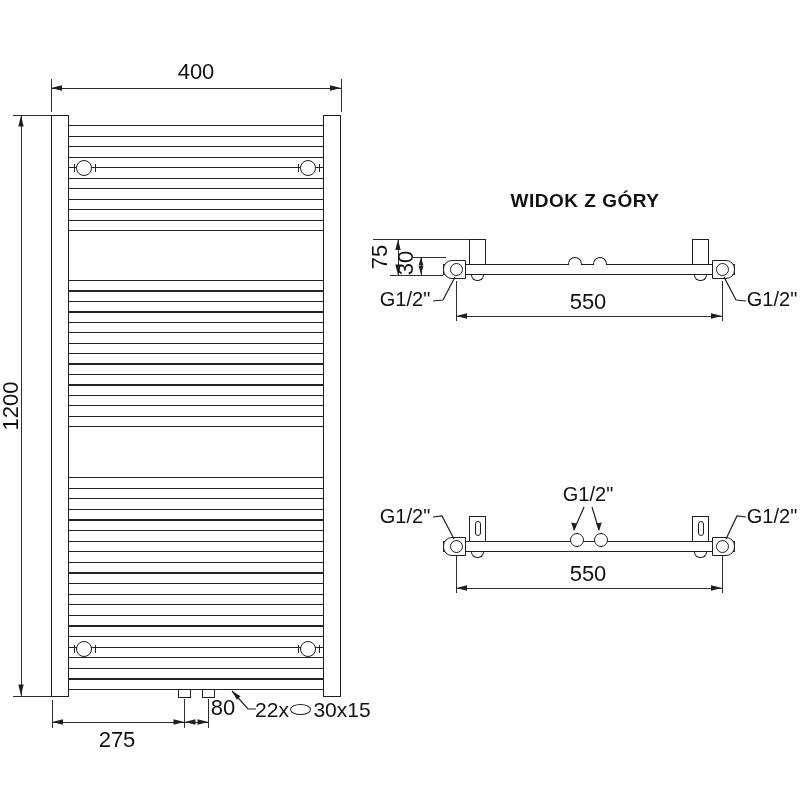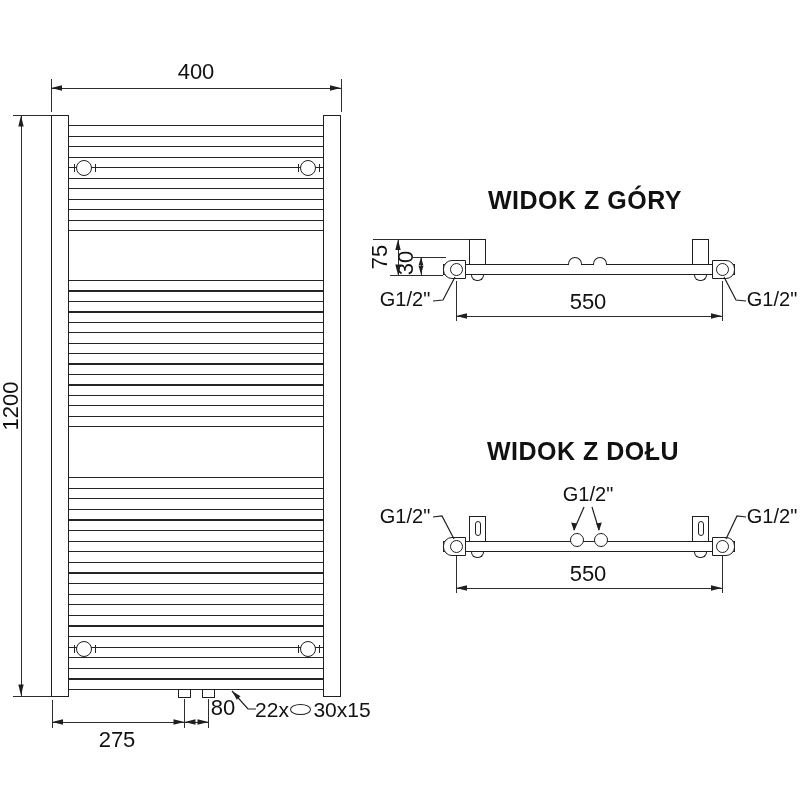--- a/index.html
+++ b/index.html
@@ -9,21 +9,21 @@
   .vl{position:absolute;width:1.3px;background:#242424;}
   .hl.dim{height:1px;background:#2e2e2e;}
   .vl.dim{width:1px;background:#2e2e2e;}
   .box{position:absolute;box-sizing:border-box;border:1.5px solid #1f1f1f;background:#fff;}
   .round{border-radius:50%;}
   .txt{position:absolute;font-size:22px;line-height:1;white-space:nowrap;
        transform:translate(-50%,-50%);color:#111;}
   .txt.rot{transform:translate(-50%,-50%) rotate(-90deg);}
   .txt.port{font-size:20px;}
   .txt.note{font-size:21px;}
-  .txt.title{font-size:25px;font-weight:600;letter-spacing:.5px;}
+  .txt.title{font-size:19px;font-weight:600;letter-spacing:.5px;}
   svg.overlay{position:absolute;left:0;top:0;pointer-events:none;}
 </style>
 </head>
 <body>
 
 <div class="canvas">
 
   <div class="vl dim" style="left:50.5px;top:79px;height:33px;"></div>
   <div class="vl dim" style="left:340.5px;top:79px;height:33px;"></div>
   <div class="hl dim" style="left:51px;top:87.5px;width:290px;"></div>
@@ -141,21 +141,20 @@
   <div class="box" style="left:694px;top:274.5px;width:13px;height:6.5px;border-radius:0 0 7px 7px;border-top:none;"></div>
 
   <div class="vl dim" style="left:455.5px;top:281px;height:40px;"></div>
   <div class="vl dim" style="left:721.5px;top:281px;height:40px;"></div>
   <div class="hl dim" style="left:456px;top:315.5px;width:266px;"></div>
   <div class="txt" style="left:588px;top:302px;">550</div>
 
   <div class="txt port" style="left:405px;top:299px;">G1/2"</div>
   <div class="txt port" style="left:772px;top:299px;">G1/2"</div>
 
-  <div class="txt title" style="left:583px;top:451px;">WIDOK Z DOŁU</div>
 
   <div class="box" style="left:469px;top:516px;width:17px;height:25.5px;"></div>
   <div class="box" style="left:692px;top:516px;width:17px;height:25.5px;"></div>
   <div class="box" style="left:474.5px;top:521px;width:6.5px;height:14.5px;border-radius:4px;background:#fff;border-width:1.8px;"></div>
   <div class="box" style="left:697.5px;top:521px;width:6.5px;height:14.5px;border-radius:4px;background:#fff;border-width:1.8px;"></div>
 
   <div class="box" style="left:443px;top:541px;width:292px;height:10.5px;"></div>
   <div class="box" style="left:443px;top:537px;width:23px;height:18.5px;border-radius:9px 0 0 9px;"></div>
   <div class="box" style="left:712px;top:537px;width:23px;height:18.5px;border-radius:0 9px 9px 0;"></div>
   <div class="box round" style="left:449.5px;top:539.5px;width:13px;height:13px;"></div>

